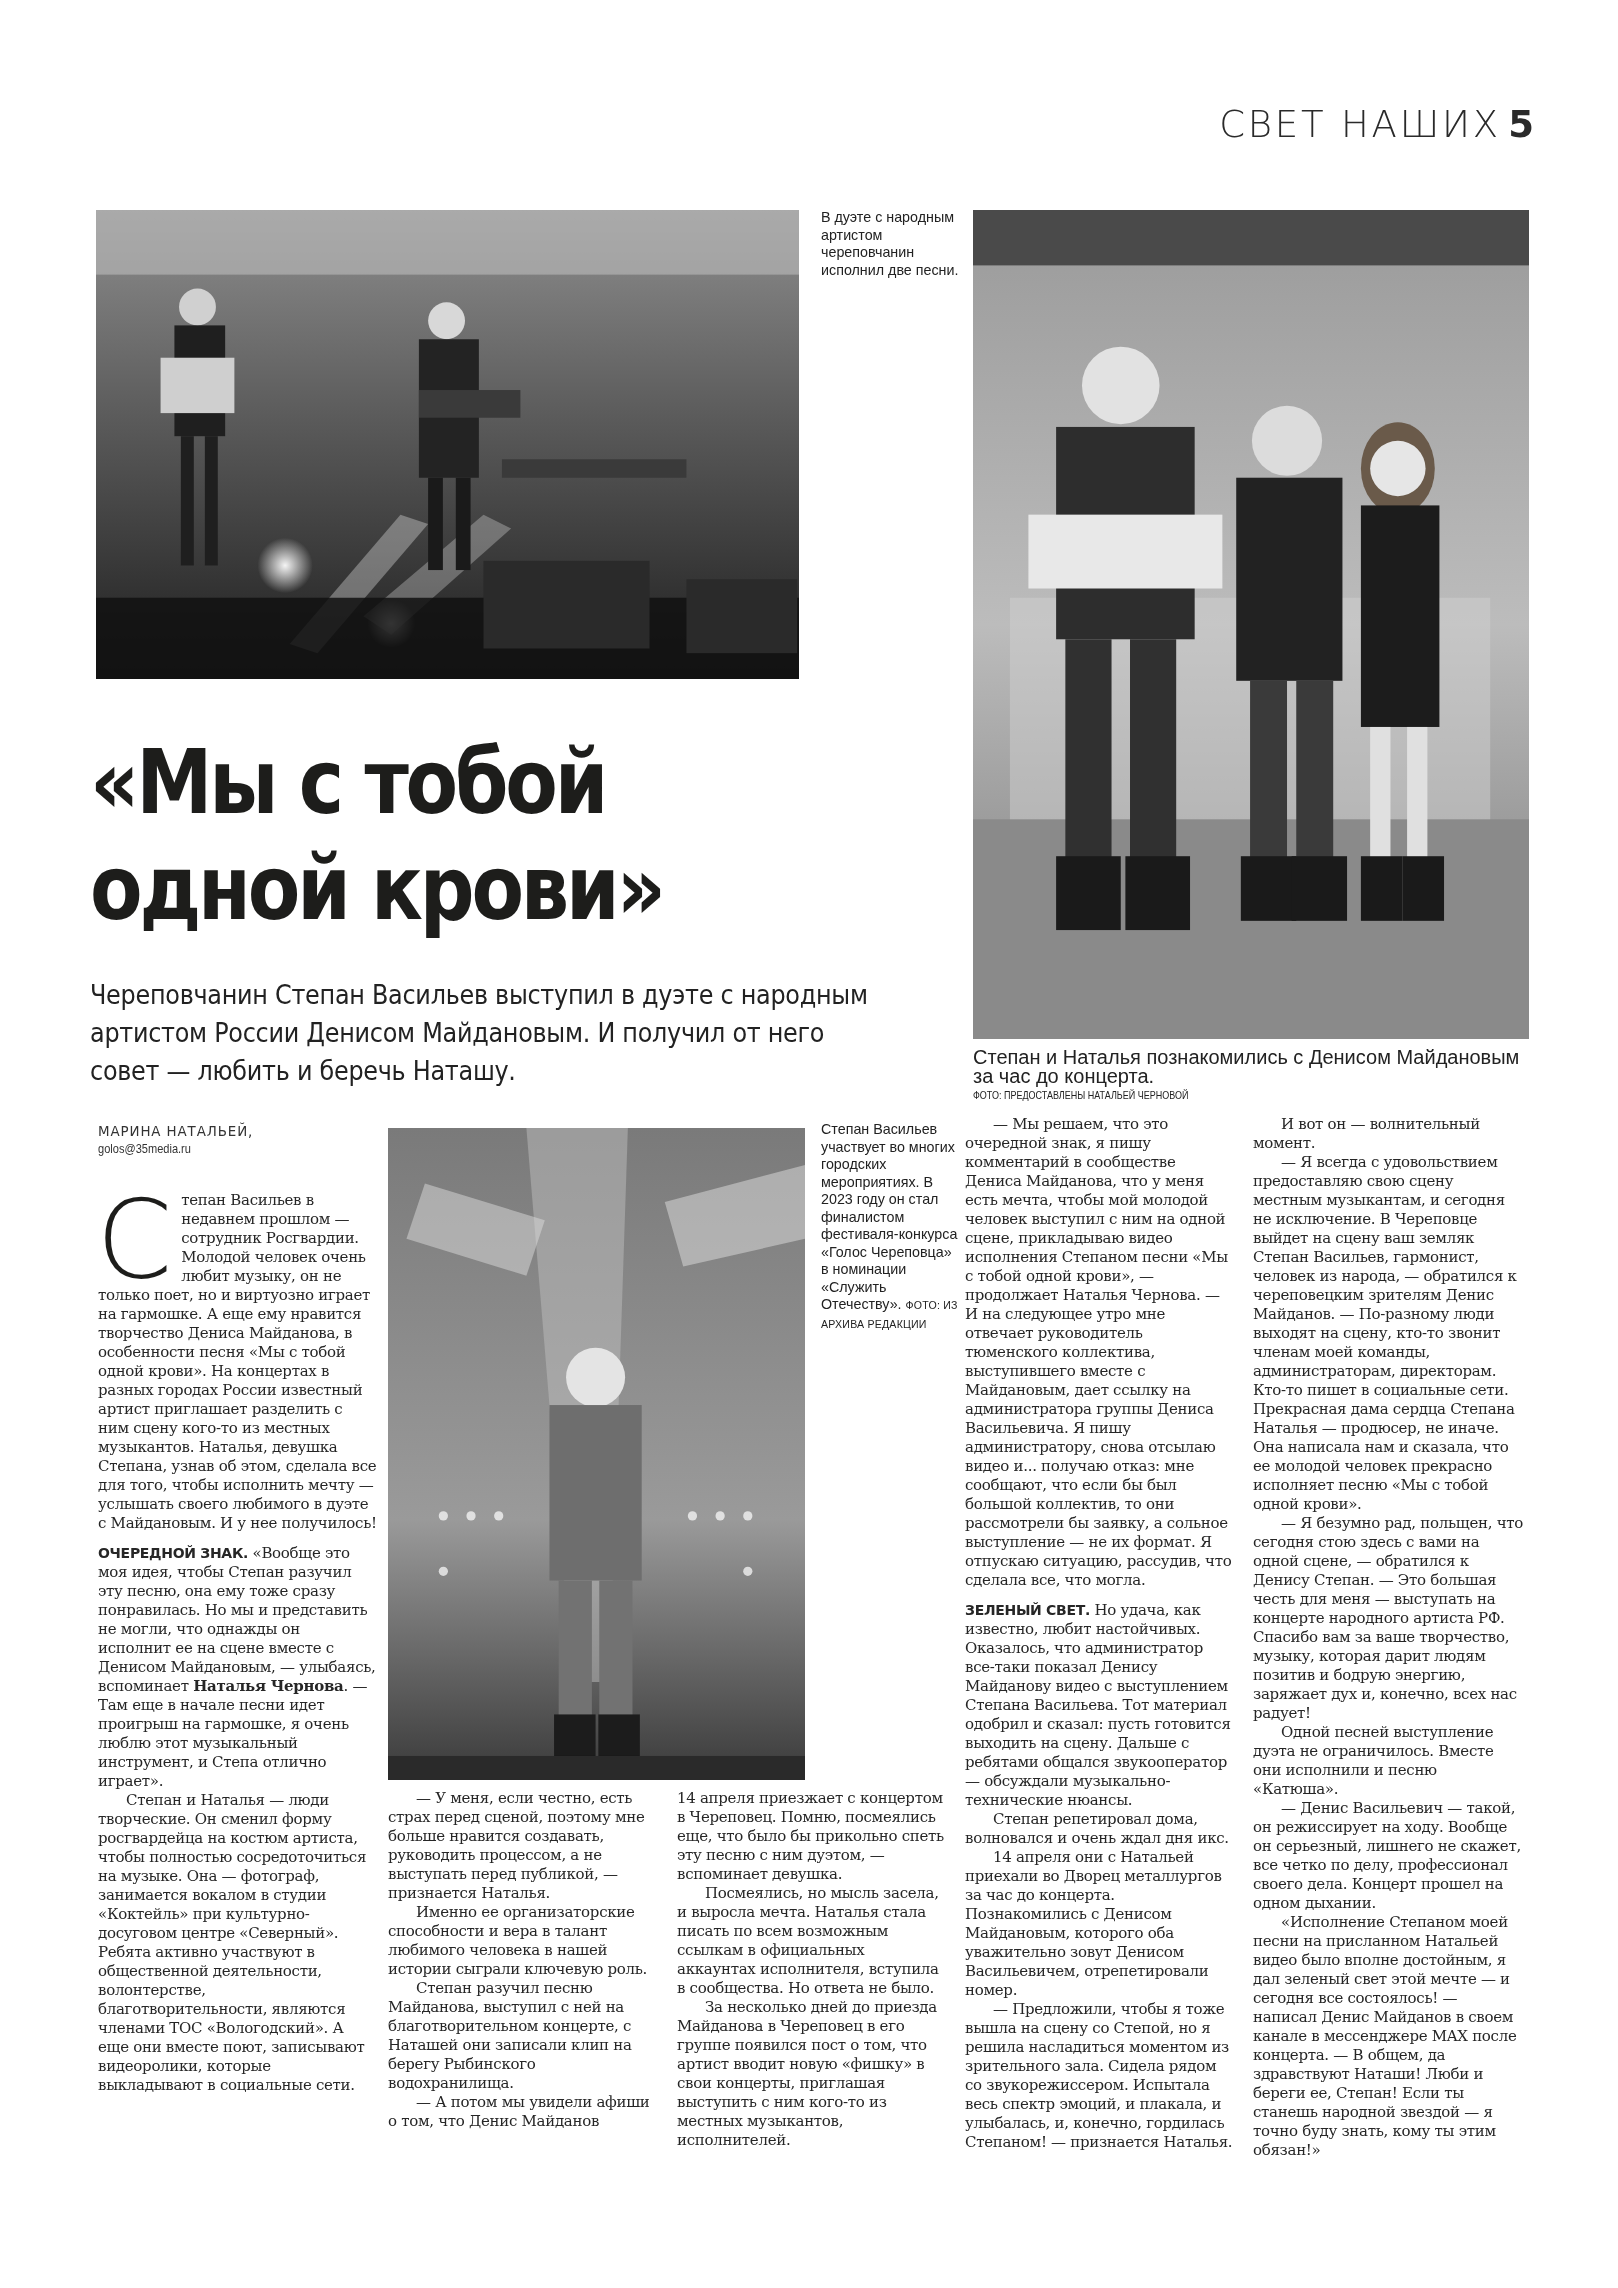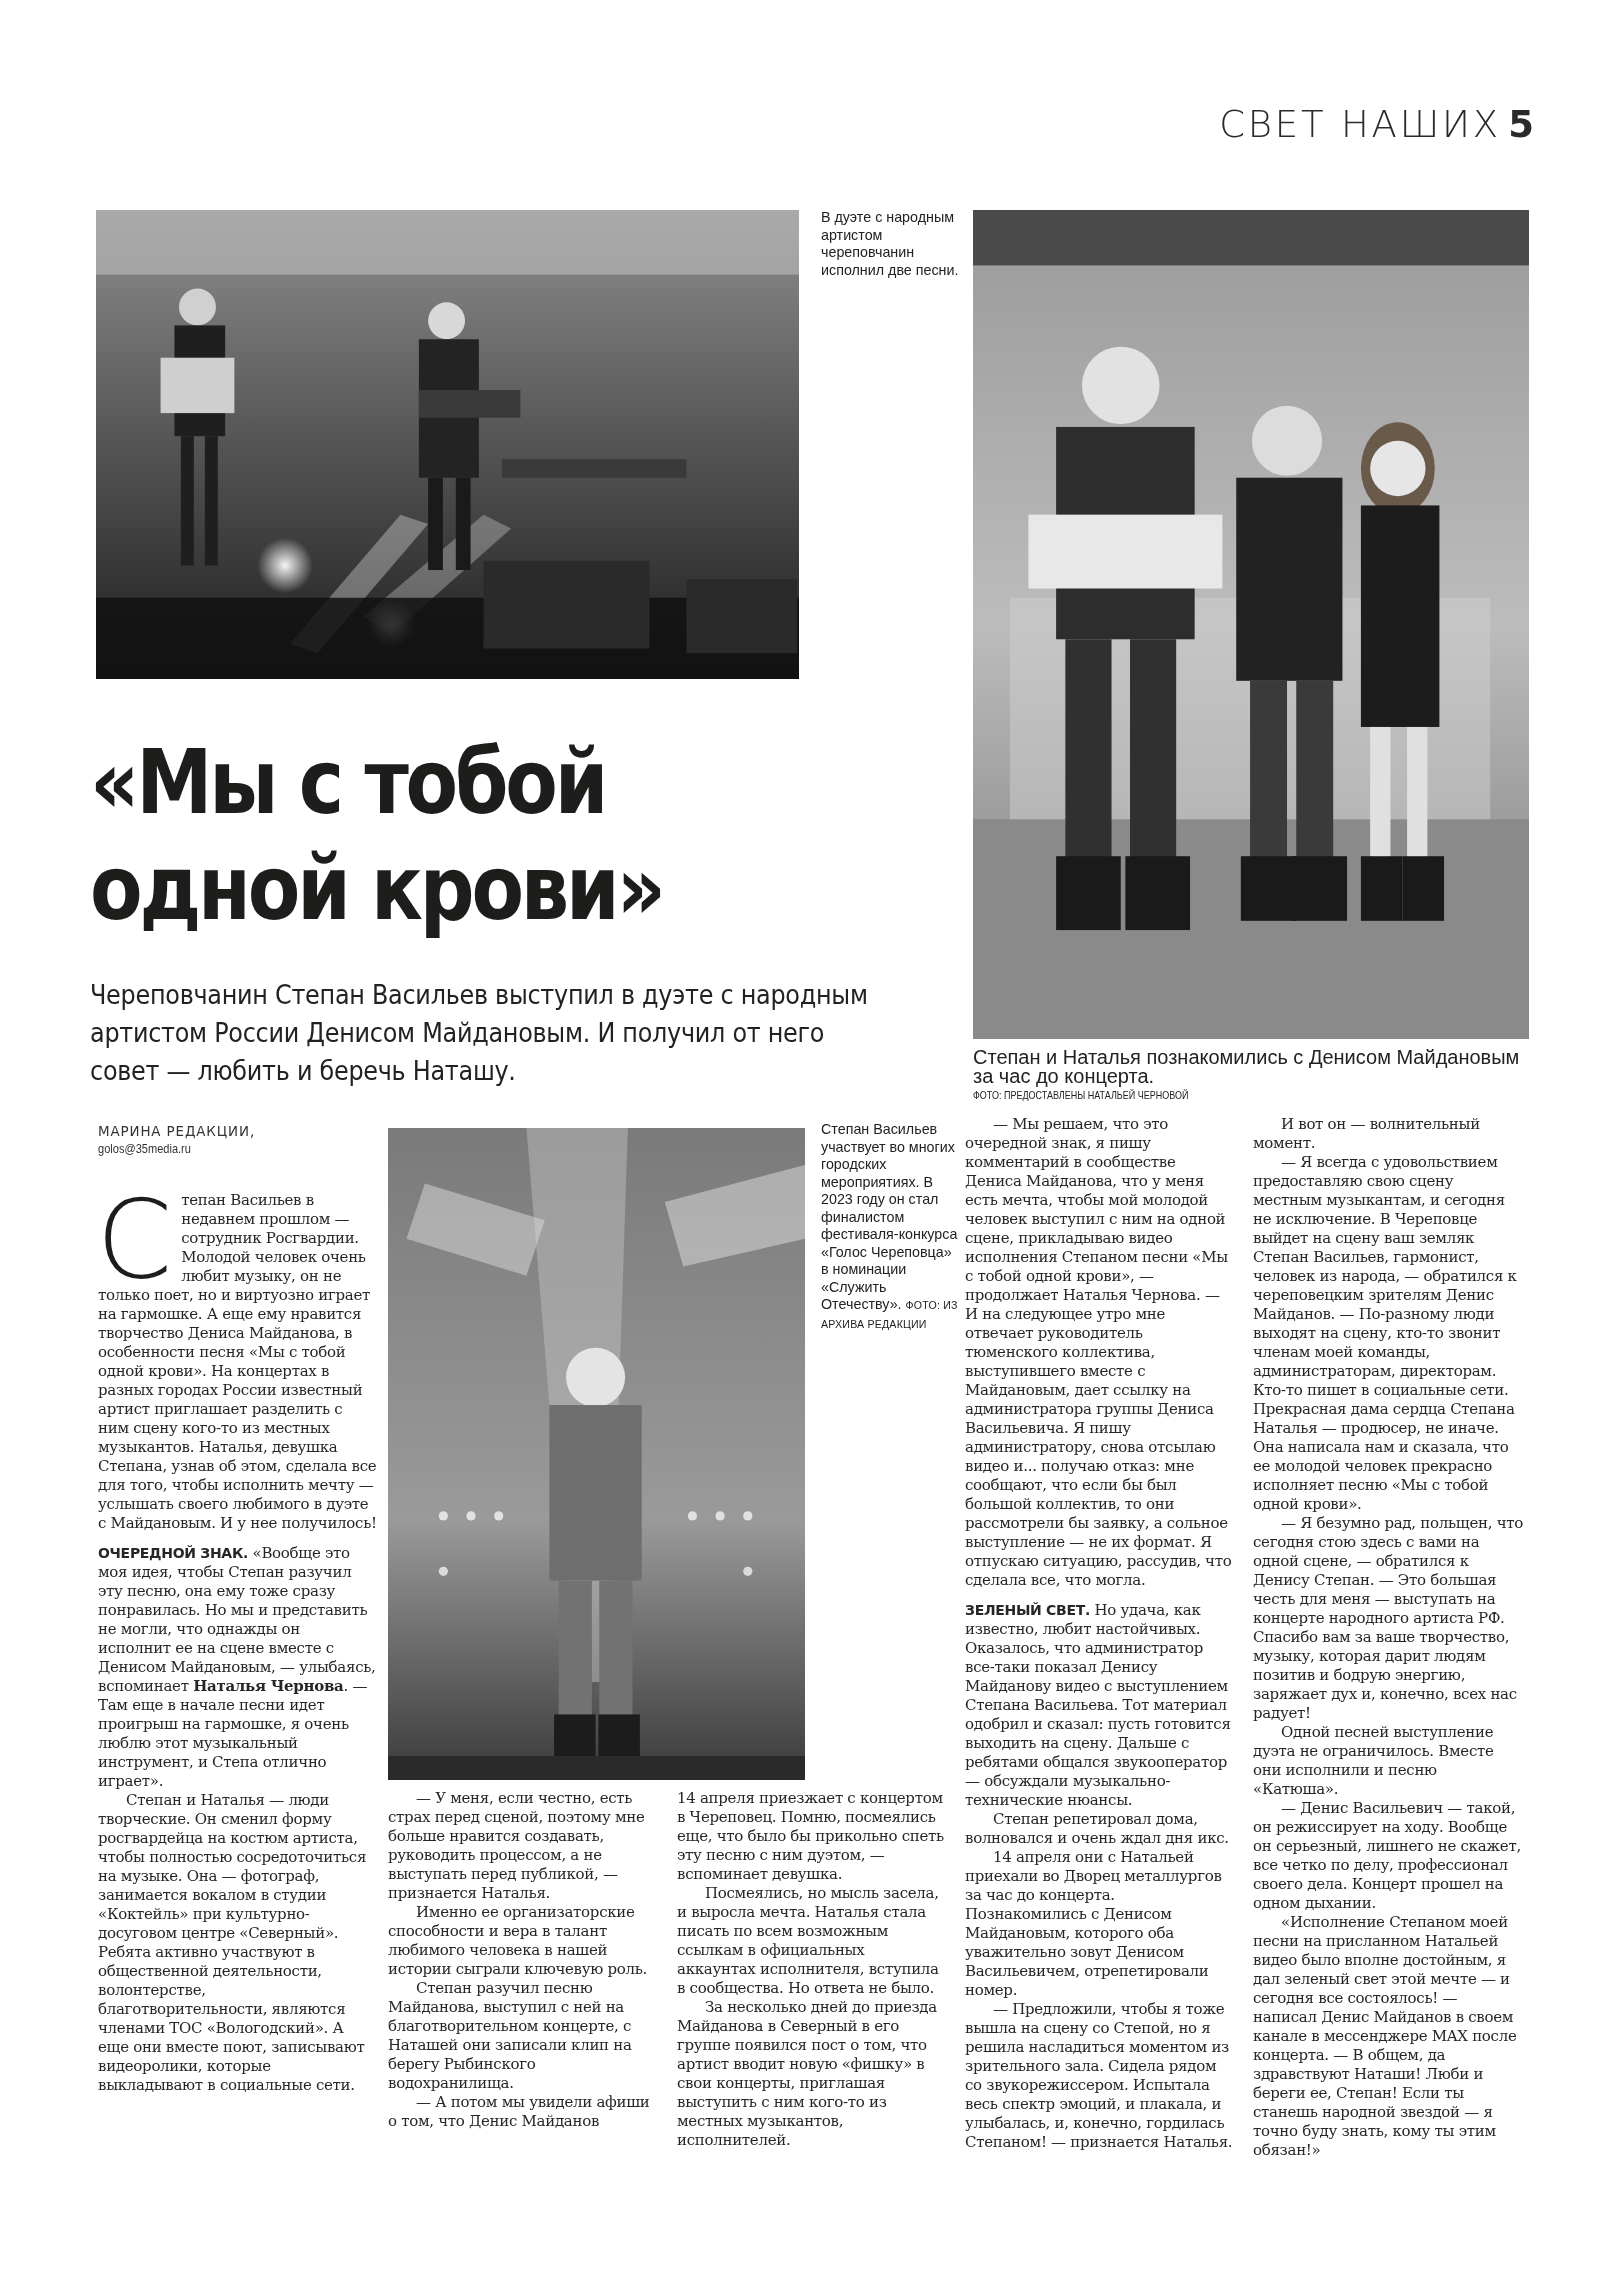--- a/index.html
+++ b/index.html
@@ -128,21 +128,21 @@
 </div>
 
 <div class="abs headline">
   <div>«Мы с тобой</div>
   <div>одной крови»</div>
 </div>
 
 <div class="abs lead">Череповчанин Степан Васильев выступил в дуэте с народным артистом России Денисом Майдановым. И получил от него совет — любить и беречь Наташу.</div>
 
 <div class="abs byline">
-  <span>МАРИНА РЕДАКЦИИ,</span>
+  <span>МАРИНА НАТАЛЬЕЙ,</span>
   <span class="email">golos@35media.ru</span>
 </div>
 
 <div class="abs col" style="left:98px; top:1191px; width:279px;">
   <p class="noind"><span class="dropcap">С</span><span>тепан Васильев в недавнем прошлом — сотрудник Росгвардии. Молодой человек очень любит музыку, он не только поет, но и виртуозно играет на гармошке. А еще ему нравится творчество Дениса Майданова, в особенности песня «Мы с тобой одной крови». На концертах в разных городах России известный артист приглашает разделить с ним сцену кого-то из местных музыкантов. Наталья, девушка Степана, узнав об этом, сделала все для того, чтобы исполнить мечту — услышать своего любимого в дуэте с Майдановым. И у нее получилось!</span></p>
   <p class="noind gap"><span class="sub">ОЧЕРЕДНОЙ ЗНАК.</span><span> «Вообще это моя идея, чтобы Степан разучил эту песню, она ему тоже сразу понравилась. Но мы и представить не могли, что однажды он исполнит ее на сцене вместе с Денисом Майдановым, — улыбаясь, вспоминает </span><b>Наталья Чернова</b><span>. — Там еще в начале песни идет проигрыш на гармошке, я очень люблю этот музыкальный инструмент, и Степа отлично играет».</span></p>
   <p>Степан и Наталья — люди творческие. Он сменил форму росгвардейца на костюм артиста, чтобы полностью сосредоточиться на музыке. Она — фотограф, занимается вокалом в студии «Коктейль» при культурно-досуговом центре «Северный». Ребята активно участвуют в общественной деятельности, волонтерстве, благотворительности, являются членами ТОС «Вологодский». А еще они вместе поют, записывают видеоролики, которые выкладывают в социальные сети.</p>
 </div>
 
 <div class="abs photo" style="left:388px; top:1128px; width:417px; height:652px;">
@@ -186,21 +186,21 @@
 <div class="abs col" style="left:388px; top:1789px; width:268px;">
   <p>— У меня, если честно, есть страх перед сценой, поэтому мне больше нравится создавать, руководить процессом, а не выступать перед публикой, — признается Наталья.</p>
   <p>Именно ее организаторские способности и вера в талант любимого человека в нашей истории сыграли ключевую роль.</p>
   <p>Степан разучил песню Майданова, выступил с ней на благотворительном концерте, с Наташей они записали клип на берегу Рыбинского водохранилища.</p>
   <p>— А потом мы увидели афиши о том, что Денис Майданов</p>
 </div>
 
 <div class="abs col" style="left:677px; top:1789px; width:268px;">
   <p class="noind">14 апреля приезжает с концертом в Череповец. Помню, посмеялись еще, что было бы прикольно спеть эту песню с ним дуэтом, — вспоминает девушка.</p>
   <p>Посмеялись, но мысль засела, и выросла мечта. Наталья стала писать по всем возможным ссылкам в официальных аккаунтах исполнителя, вступила в сообщества. Но ответа не было.</p>
-  <p>За несколько дней до приезда Майданова в Северный в его группе появился пост о том, что артист вводит новую «фишку» в свои концерты, приглашая выступить с ним кого-то из местных музыкантов, исполнителей.</p>
+  <p>За несколько дней до приезда Майданова в Череповец в его группе появился пост о том, что артист вводит новую «фишку» в свои концерты, приглашая выступить с ним кого-то из местных музыкантов, исполнителей.</p>
 </div>
 
 <div class="abs col" style="left:965px; top:1115px; width:268px;">
   <p>— Мы решаем, что это очередной знак, я пишу комментарий в сообществе Дениса Майданова, что у меня есть мечта, чтобы мой молодой человек выступил с ним на одной сцене, прикладываю видео исполнения Степаном песни «Мы с тобой одной крови», — продолжает Наталья Чернова. — И на следующее утро мне отвечает руководитель тюменского коллектива, выступившего вместе с Майдановым, дает ссылку на администратора группы Дениса Васильевича. Я пишу администратору, снова отсылаю видео и... получаю отказ: мне сообщают, что если бы был большой коллектив, то они рассмотрели бы заявку, а сольное выступление — не их формат. Я отпускаю ситуацию, рассудив, что сделала все, что могла.</p>
   <p class="noind gap"><span class="sub">ЗЕЛЕНЫЙ СВЕТ.</span><span> Но удача, как известно, любит настойчивых. Оказалось, что администратор все-таки показал Денису Майданову видео с выступлением Степана Васильева. Тот материал одобрил и сказал: пусть готовится выходить на сцену. Дальше с ребятами общался звукооператор — обсуждали музыкально-технические нюансы.</span></p>
   <p>Степан репетировал дома, волновался и очень ждал дня икс.</p>
   <p>14 апреля они с Натальей приехали во Дворец металлургов за час до концерта. Познакомились с Денисом Майдановым, которого оба уважительно зовут Денисом Васильевичем, отрепетировали номер.</p>
   <p>— Предложили, чтобы я тоже вышла на сцену со Степой, но я решила насладиться моментом из зрительного зала. Сидела рядом со звукорежиссером. Испытала весь спектр эмоций, и плакала, и улыбалась, и, конечно, гордилась Степаном! — признается Наталья.</p>
 </div>
 

